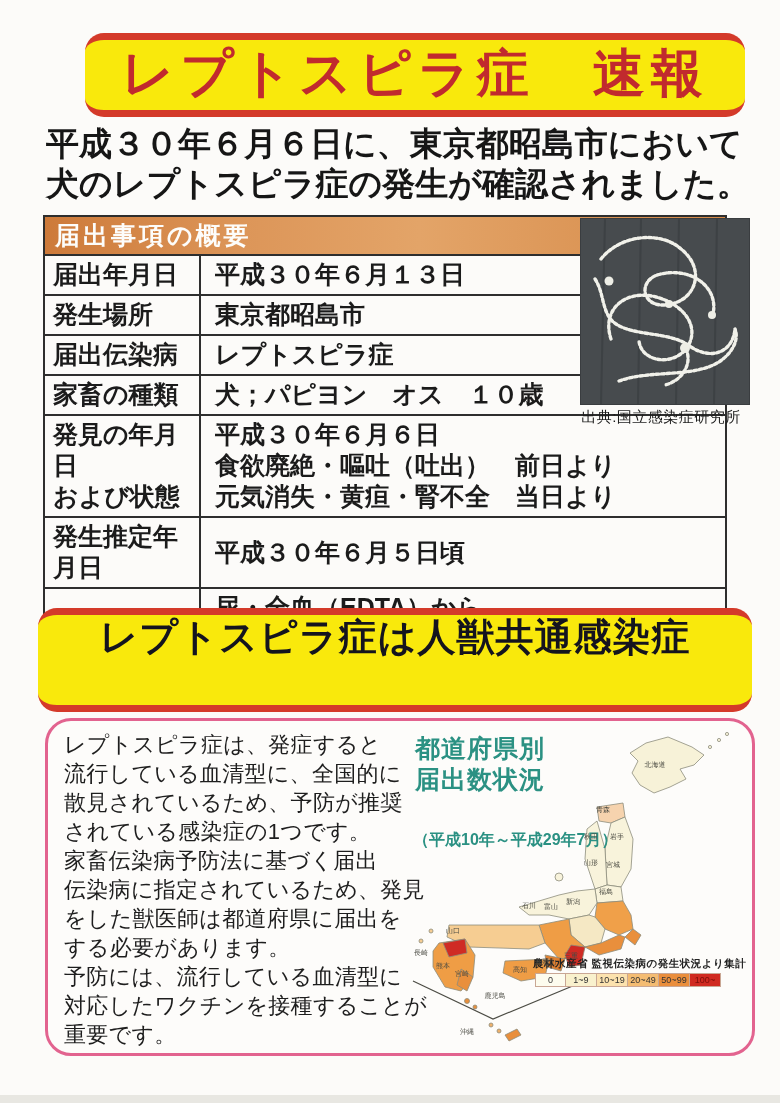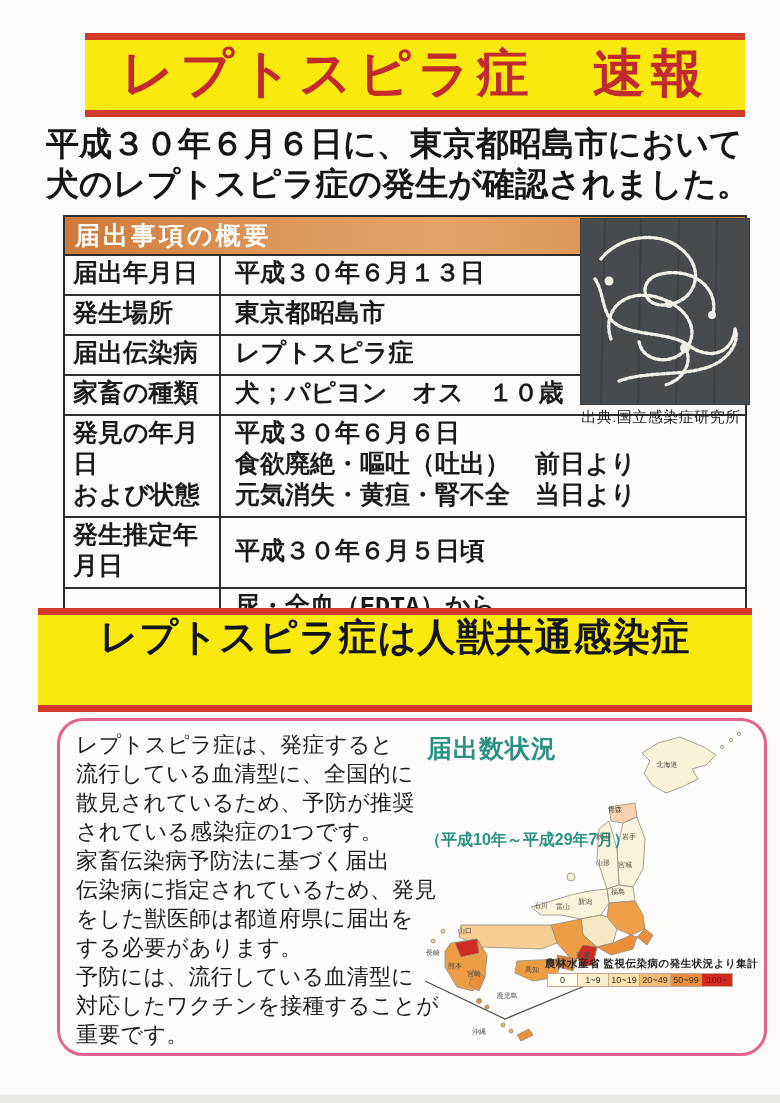--- a/index.html
+++ b/index.html
@@ -2,56 +2,56 @@
 <html><head>
 <meta charset="utf-8">
 <style>
   * { margin:0; padding:0; box-sizing:border-box; }
   html,body { width:780px; height:1103px; }
   body { font-family:"Liberation Sans", sans-serif; background:#f2f1ee; }
   .page { position:absolute; inset:0; background:#fcfbf9; overflow:hidden; }
   .scan-edge-bottom { position:absolute; left:0; bottom:0; width:100%; height:8px; background:#e8e7e2; }
 
   
-  .banner { position:absolute; background:#f9e90c; border-top:7px solid #d43a2a; border-bottom:7px solid #d43a2a; }
+  .banner { position:absolute; background:#f9e90c; border-top:7px solid #d43a2a; border-bottom:7px solid #d43a2a;border-radius:19px; }
   .banner-top { left:85px; top:33px; width:660px; height:84px; }
   .banner-top .banner-title {
     font-family:"Liberation Serif", serif; font-weight:bold; font-size:52px; letter-spacing:6px;
     color:#c12a2e; text-align:center; line-height:68px; white-space:nowrap;
   }
   .banner-mid { left:38px; top:608px; width:714px; height:104px; text-align:center; }
   .banner-mid .banner-line {
     font-family:"Liberation Serif", serif; font-weight:bold; font-size:38px; letter-spacing:1px;
     color:#14141e; line-height:45px; white-space:nowrap;
   }
 
   
   .intro { position:absolute; left:46px; top:124px; width:710px;
     font-family:"Liberation Serif", serif; font-weight:bold; font-size:33px; line-height:40px;
     color:#161616; letter-spacing:0px; white-space:nowrap; }
 
   
-  .report-table { position:absolute; left:63px; top:215px; width:684px; border-collapse:collapse;
-    font-family:Liberation Mono, monospace; font-size:25px; font-weight:600; color:#1b1b1b; }
+  .report-table { position:absolute; left:43px; top:215px; width:684px; border-collapse:collapse;
+    font-family:Liberation Sans, sans-serif; font-size:25px; font-weight:600; color:#1b1b1b; }
   .report-table td { border:2px solid #2e2e2e; padding:3px 8px 4px 8px; vertical-align:middle; }
   .report-table td.hdr { background:linear-gradient(90deg,#cd7a3a 0%,#dc9558 28%,#e3a468 55%,#d68a48 100%);
     color:#fdfdfb; letter-spacing:3px; font-size:25px; padding:2px 10px; height:35px; }
   .report-table td.lbl { width:156px; line-height:31px; }
   .report-table td.val { padding-left:14px; line-height:31px; }
   .row-single td { height:37px; }
 
   
   .micrograph { position:absolute; left:580px; top:218px; width:170px; height:187px;
     background:#474b4e; border:1px solid #3a3d40; }
   .micro-caption { position:absolute; left:568px; top:408px; width:186px; text-align:center;
     font-size:15px; color:#1c1c1c; letter-spacing:0.5px; white-space:nowrap; }
 
   
   .info-box { position:absolute; left:45px; top:718px; width:710px; height:338px;
-    border:3px solid #e2638f; border-radius:26px; background:#fdfcfa;margin-left:12px; }
+    border:3px solid #e2638f; border-radius:26px; background:#fdfcfa; }
   .info-paragraph { position:absolute; left:16px; top:9px; width:378px;
     font-size:22px; line-height:29px; color:#1e1e1e; letter-spacing:0.3px; white-space:nowrap; }
 
   
   .map-panel { position:absolute; right:2px; top:4px; width:345px; height:328px; }
   .map-panel svg.japan { position:absolute; left:0; top:0; }
   .map-title { position:absolute; left:10px; top:8px; color:#2b9183; font-weight:bold;
     font-size:25px; line-height:31px; letter-spacing:1px; white-space:nowrap; }
   .map-subtitle { position:absolute; left:8px; top:105px; color:#2b9183; font-weight:bold;
     font-size:16px; white-space:nowrap; }
@@ -201,20 +201,21 @@
         </g>
 
         <polyline points="8,256 88,294 170,260" fill="none" stroke="#4c4c44" stroke-width="1.2"></polyline>
         <g stroke="#8d8d7c" stroke-width="0.8">
           <circle cx="86" cy="300" r="2" fill="#efb06a"></circle>
             <circle cx="94" cy="306" r="2" fill="#efb06a"></circle>
           <polygon points="100,310 112,304 116,310 104,316" fill="#e98f3c"></polygon>
         </g>
       </svg>
       <div class="map-title">
+          <div>都道府県別</div>
           <div>届出数状況</div>
         </div>
       <div class="map-subtitle">（平成10年～平成29年7月）</div>
       <div class="map-source">農林水産省 監視伝染病の発生状況より集計</div>
       <div class="legend">
           <div class="legend-cell" style="background:#fdfcee">0</div>
           <div class="legend-cell" style="background:#f9f1cd">1~9</div>
           <div class="legend-cell" style="background:#fce2ae">10~19</div>
           <div class="legend-cell" style="background:#f4bc72">20~49</div>
           <div class="legend-cell" style="background:#ea8e3c">50~99</div>

